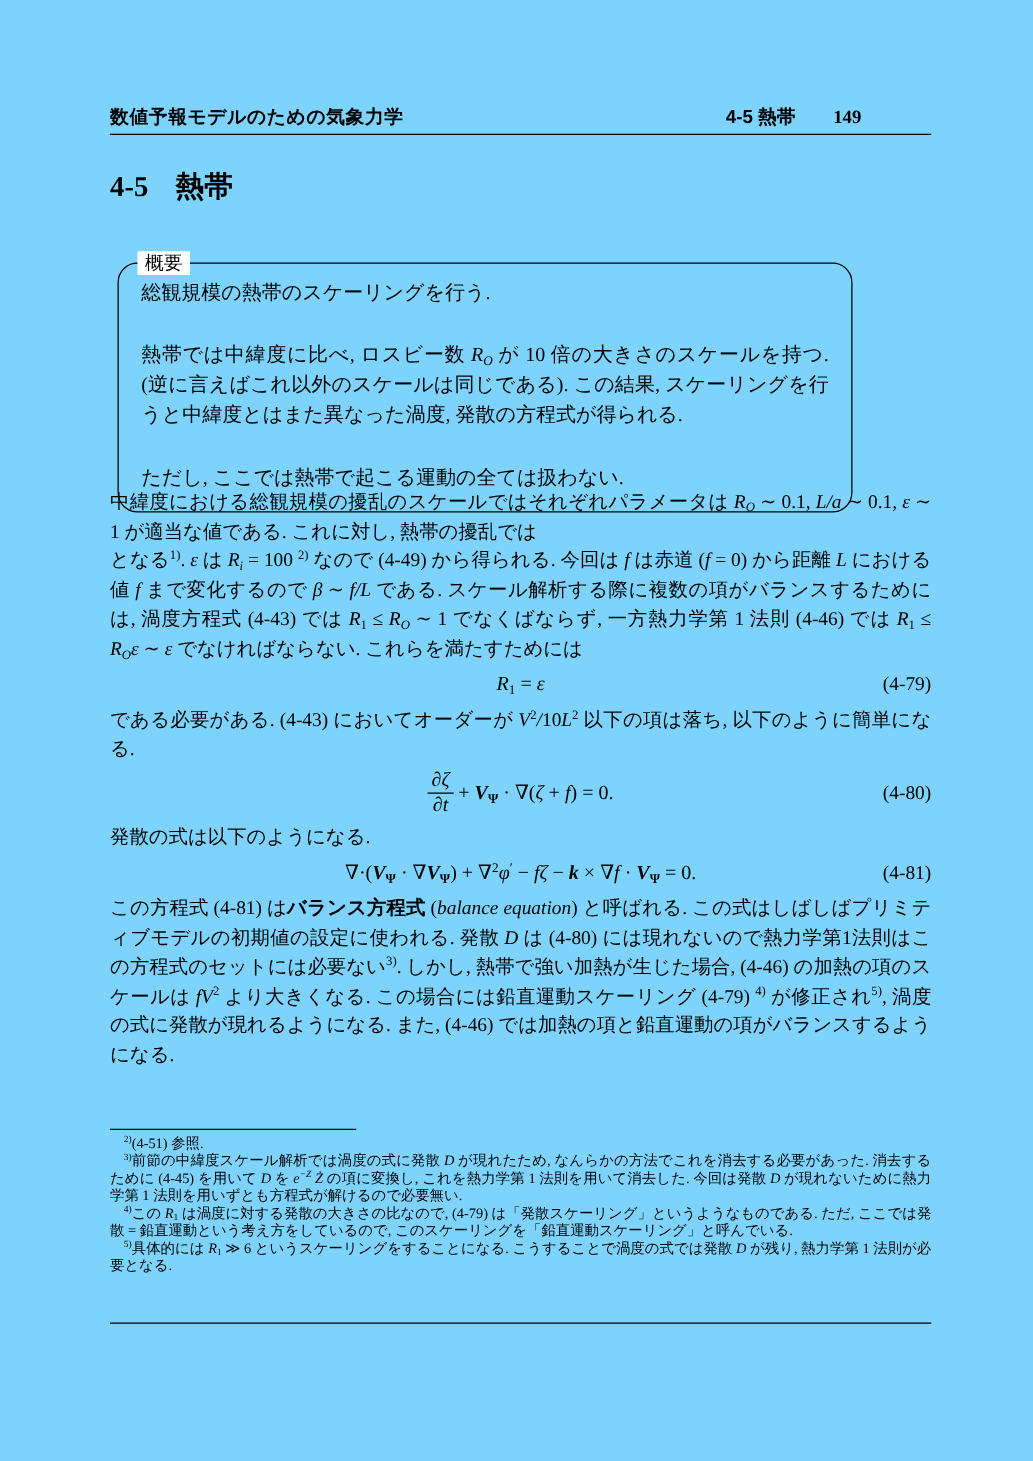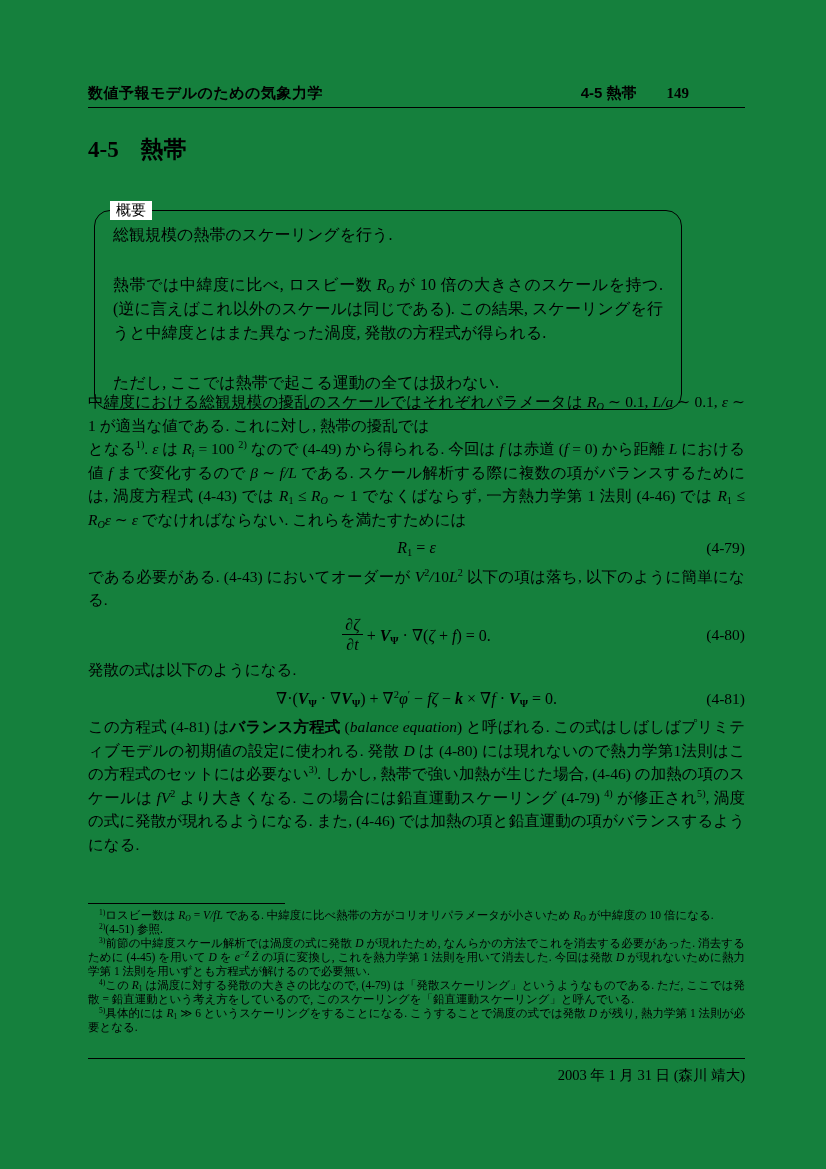--- a/index.html
+++ b/index.html
@@ -1,17 +1,17 @@
 <!DOCTYPE html>
 <html><head>
 <meta charset="utf-8">
 <style>
   html,body{margin:0;padding:0;background:#ffffff;}
   .page{
-    position:relative;width:826px;height:1169px;background:#15803d;color:#000;
+    position:relative;width:826px;height:1169px;background:#7dd3fc;color:#000;
     font-family:"Liberation Serif","DejaVu Serif",serif;overflow:hidden;
   }
   
   .header{position:absolute;top:84px;left:88px;width:657px;}
   .header-row{display:flex;justify-content:space-between;align-items:baseline;font-size:15px;font-weight:bold;}
   .h-left{font-family:"Liberation Sans","DejaVu Sans",sans-serif;letter-spacing:.5px;}
   .h-right{display:flex;align-items:baseline;}
   .h-sec{font-family:"Liberation Sans","DejaVu Sans",sans-serif;}
   .h-page{margin-left:30px;margin-right:56px;font-family:"Liberation Serif","DejaVu Serif",serif;}
   .header-rule{border-top:1.6px solid #000;margin-top:4px;}
@@ -92,26 +92,24 @@
       <p class="para"><span>である必要がある. (4-43) においてオーダーが </span><span class="it">V</span><sup>2</sup><span class="it">/</span><span>10</span><span class="it">L</span><sup>2</sup><span> 以下の項は落ち, 以下のように簡単になる.</span></p>
       <div class="eq-row tall"><span class="eq-body"><span class="frac"><span class="fr-num"><span class="it">∂ζ</span></span><span class="fr-den"><span class="it">∂t</span></span></span><span> + </span><span class="bi">V</span><sub class="bup">Ψ</sub><span> · ∇(</span><span class="it">ζ</span><span> + </span><span class="it">f</span><span>) = 0.</span></span><span class="eq-label">(4-80)</span></div>
       <p class="para"><span>発散の式は以下のようになる.</span></p>
       <div class="eq-row"><span class="eq-body"><span>∇·(</span><span class="bi">V</span><sub class="bup">Ψ</sub><span> · ∇</span><span class="bi">V</span><sub class="bup">Ψ</sub><span>) + ∇</span><sup>2</sup><span class="it">φ</span><sup>′</sup><span> − </span><span class="it">fζ</span><span> − </span><span class="bi">k</span><span> × ∇</span><span class="it">f</span><span> · </span><span class="bi">V</span><sub class="bup">Ψ</sub><span> = 0.</span></span><span class="eq-label">(4-81)</span></div>
       <p class="para"><span>この方程式 (4-81) は</span><span class="gb">バランス方程式</span><span> (</span><span class="it">balance equation</span><span>) と呼ばれる. この式はしばしばプリミティブモデルの初期値の設定に使われる. 発散 </span><span class="it">D</span><span> は (4-80) には現れないので熱力学第1法則はこの方程式のセットには必要ない</span><sup>3)</sup><span>. しかし, 熱帯で強い加熱が生じた場合, (4-46) の加熱の項のスケールは </span><span class="it">fV</span><sup>2</sup><span> より大きくなる. この場合には鉛直運動スケーリング (4-79) </span><sup>4)</sup><span> が修正され</span><sup>5)</sup><span>, 渦度の式に発散が現れるようになる. また, (4-46) では加熱の項と鉛直運動の項がバランスするようになる.</span></p>
     </div>
 
   <div class="footnotes">
     <div class="fn-rule"></div>
     <div id="fn-list">
-        <p class="footnote"><sup>1)</sup><span>ロスビー数は </span><span class="it">R</span><sub class="it">O</sub><span> = </span><span class="it">V/fL</span><span> である. 中緯度に比べ熱帯の方がコリオリパラメータが小さいため </span><span class="it">R</span><sub class="it">O</sub><span> が中緯度の 10 倍になる.</span></p>
         <p class="footnote"><sup>2)</sup><span>(4-51) 参照.</span></p>
         <p class="footnote"><sup>3)</sup><span>前節の中緯度スケール解析では渦度の式に発散 </span><span class="it">D</span><span> が現れたため, なんらかの方法でこれを消去する必要があった. 消去するために (4-45) を用いて </span><span class="it">D</span><span> を </span><span class="it">e</span><sup class="it">−Z</sup><span class="it"> Ż</span><span> の項に変換し, これを熱力学第 1 法則を用いて消去した. 今回は発散 </span><span class="it">D</span><span> が現れないために熱力学第 1 法則を用いずとも方程式が解けるので必要無い.</span></p>
         <p class="footnote"><sup>4)</sup><span>この </span><span class="it">R</span><sub>1</sub><span> は渦度に対する発散の大きさの比なので, (4-79) は「発散スケーリング」というようなものである. ただ, ここでは発散 = 鉛直運動という考え方をしているので, このスケーリングを「鉛直運動スケーリング」と呼んでいる.</span></p>
         <p class="footnote"><sup>5)</sup><span>具体的には </span><span class="it">R</span><sub>1</sub><span> ≫ 6 というスケーリングをすることになる. こうすることで渦度の式では発散 </span><span class="it">D</span><span> が残り, 熱力学第 1 法則が必要となる.</span></p>
       </div>
   </div>
 
   <div class="footer">
     <div class="footer-rule"></div>
-    <div class="footer-date">2003 年 1 月 31 日 (森川 靖大)</div>
   </div>
 
 </div>
 
 </body></html>

